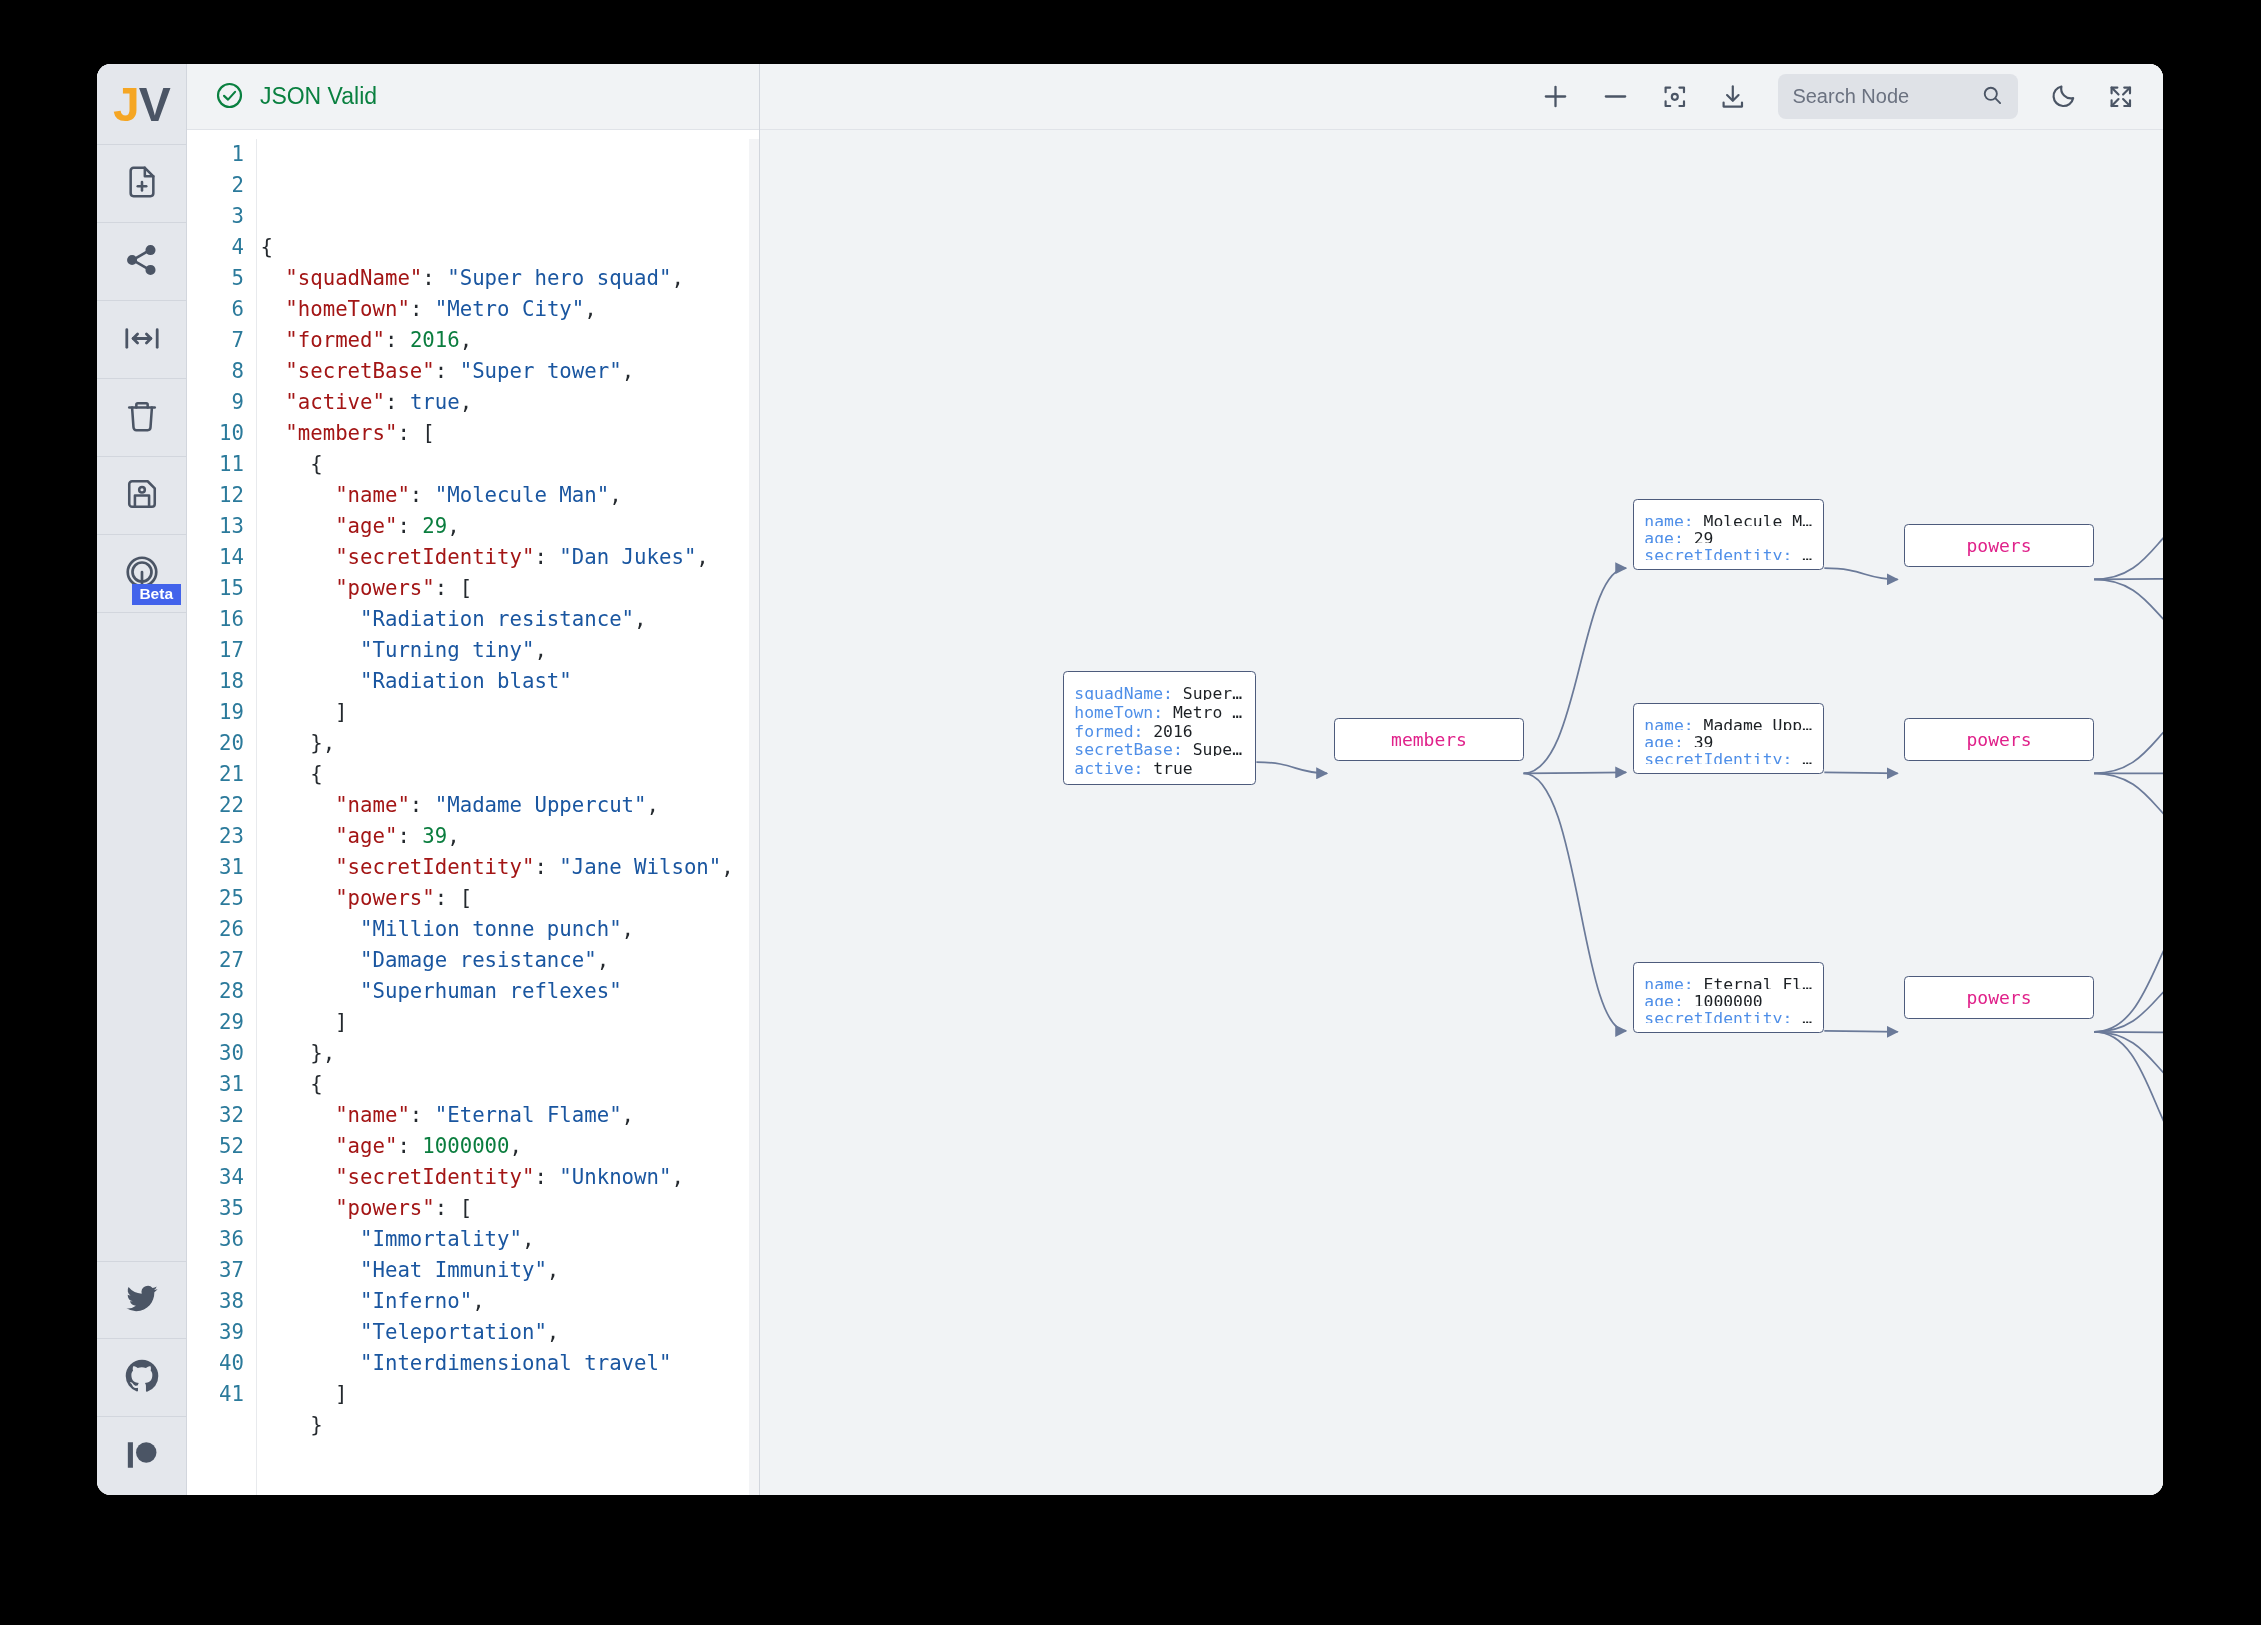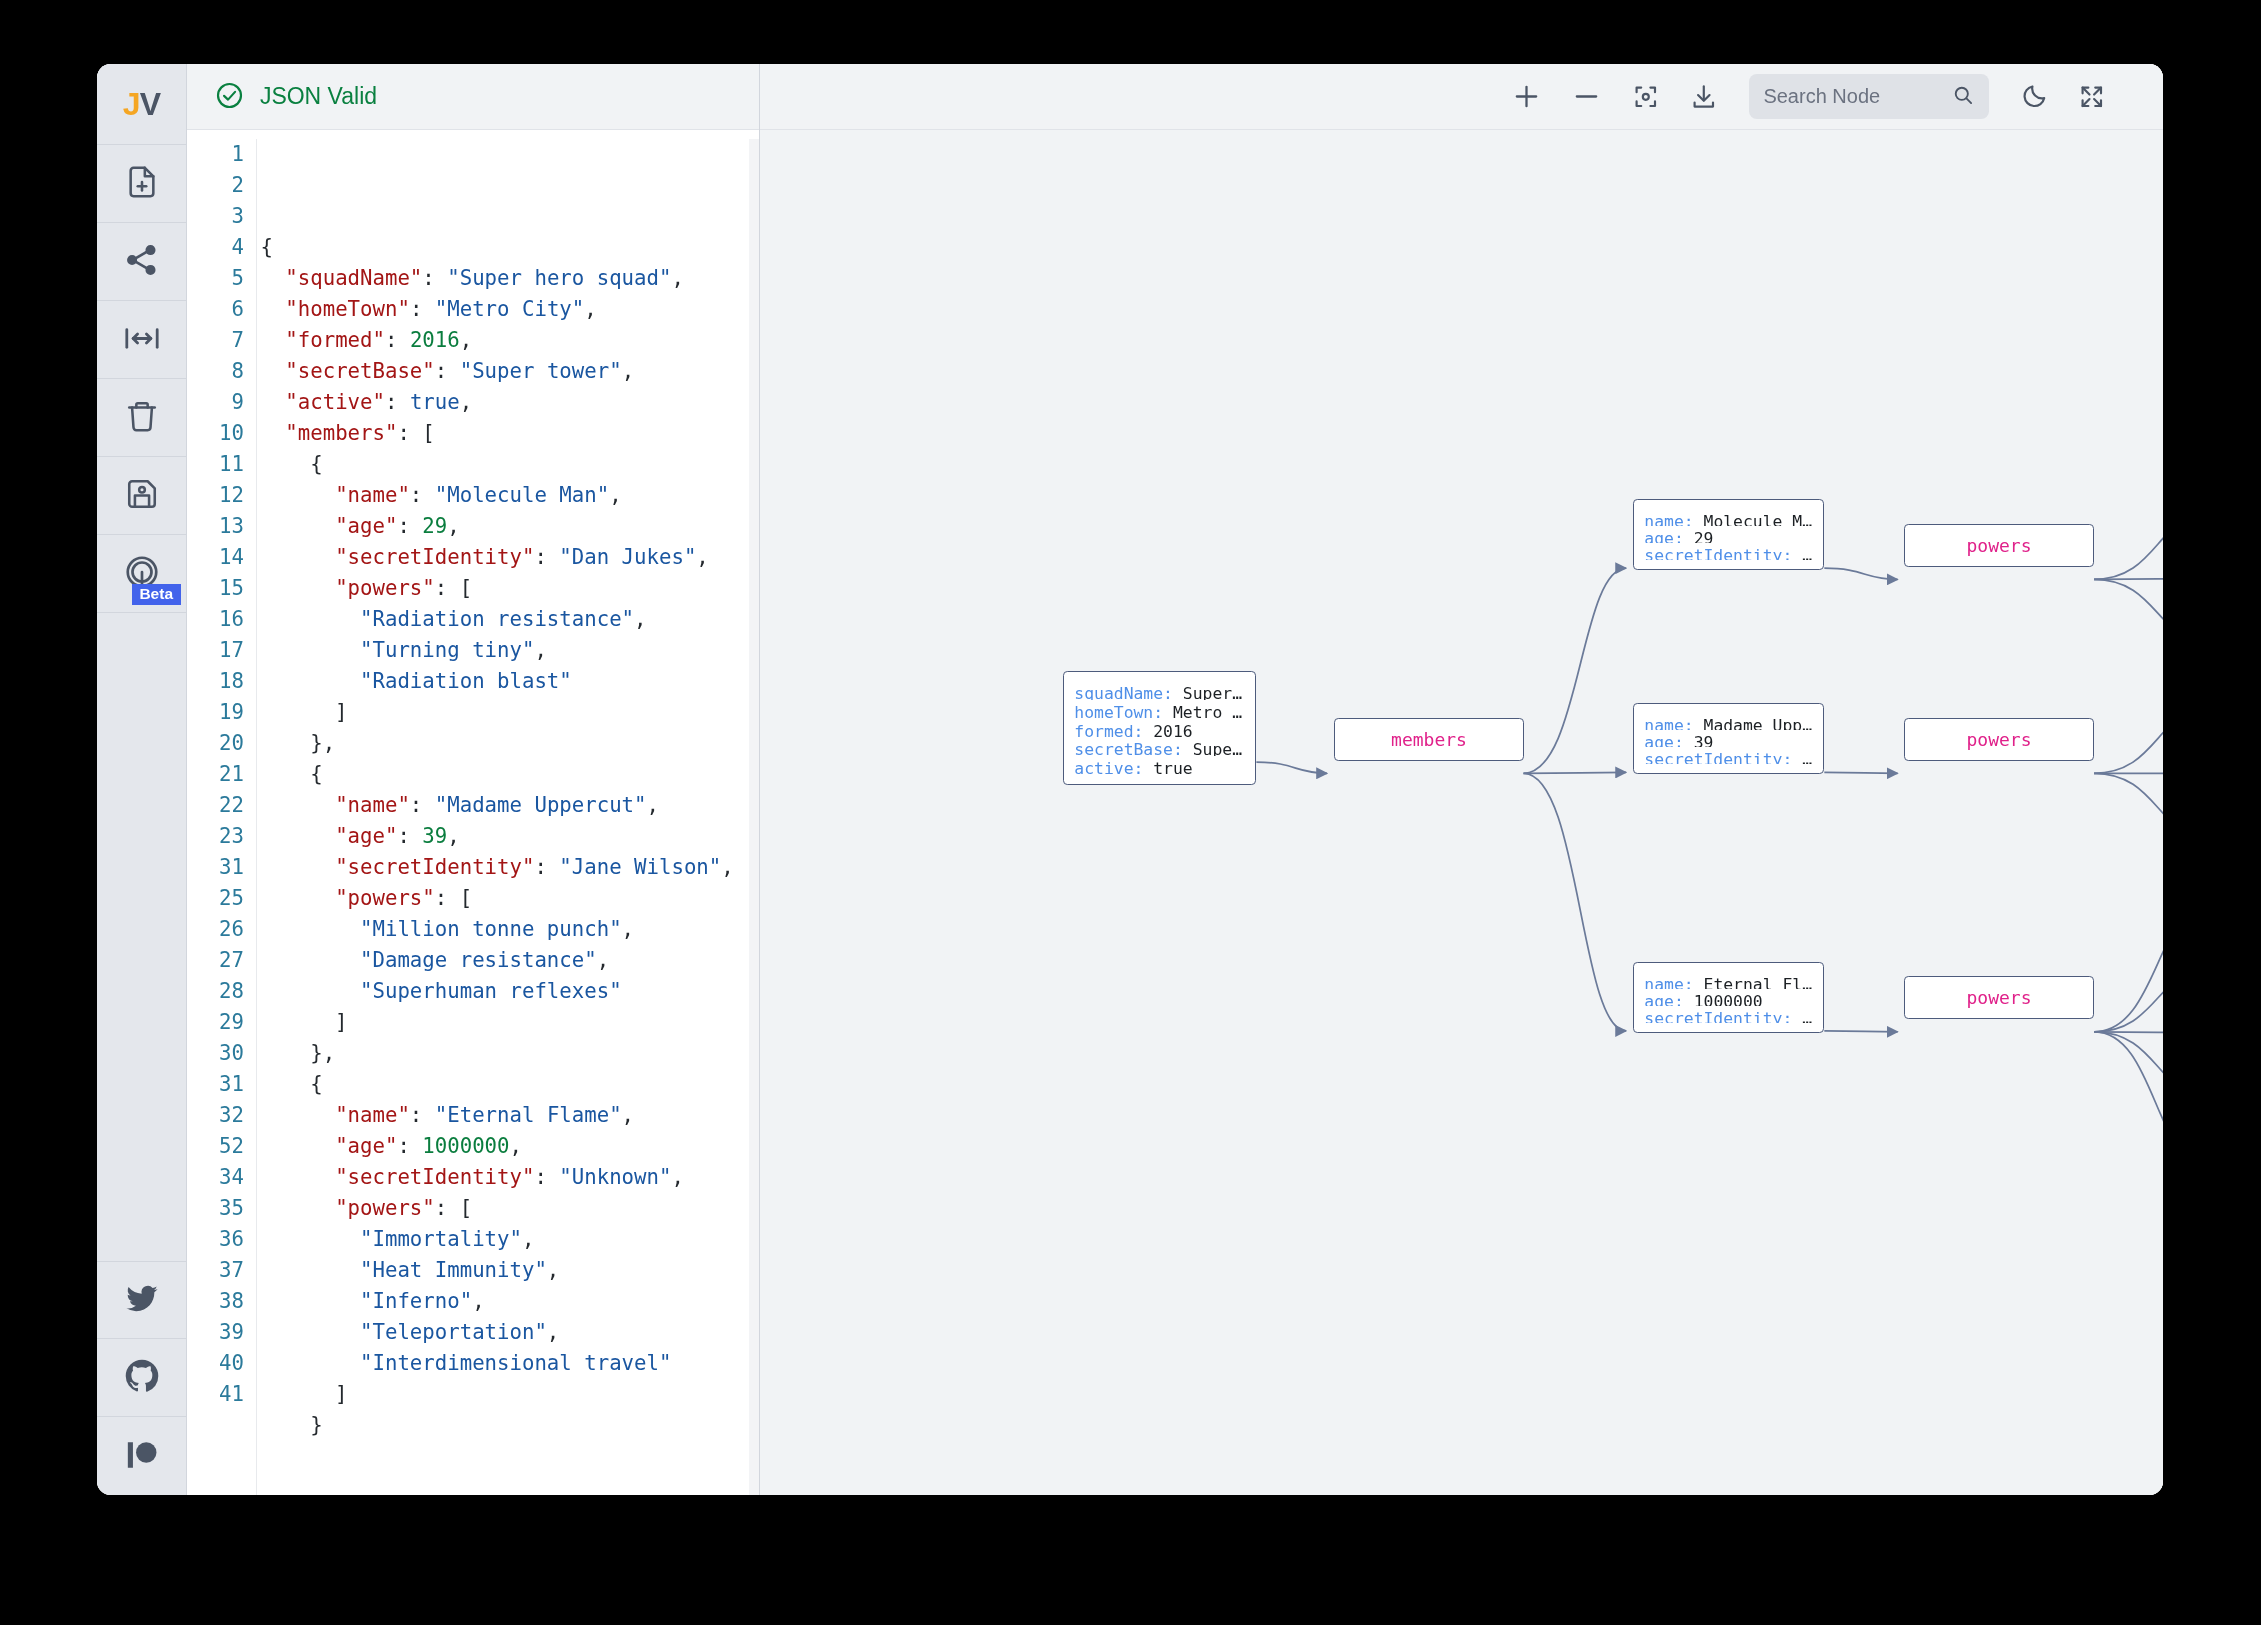--- a/index.html
+++ b/index.html
@@ -73,21 +73,21 @@
     display: flex;
     align-items: center;
     justify-content: center;
     border-bottom: 0.9px solid #d2d6dd;
     position: relative;
     color: #4b5565;
   }
   .rail-cell.logo { height: 81px; }
   .rail-logo {
     font-family: "Liberation Sans", sans-serif;
-    font-size: 32px;
+    font-size: 48px;
     font-weight: 700;
     letter-spacing: -0.9px;
   }
   .rail-logo .j { color: #f5a623; }
   .rail-logo .v { color: #4b5565; }
   .rail-spacer { flex: 1; }
   .beta-badge {
     position: absolute;
     right: 5.2px; bottom: 6.9px;
     background: #4263eb;
@@ -172,21 +172,21 @@
     min-width: 0;
     background: #f1f3f5;
   }
   .graph-toolbar {
     height: 66px;
     flex: 0 0 66px;
     display: flex;
     align-items: center;
     justify-content: flex-end;
     gap: 31px;
-    padding-right: 57px;
+    padding-right: 28px;
     background: #f1f3f5;
     border-bottom: 0.9px solid #e0e3e8;
     color: #4b5565;
   }
   .tb-btn { display: flex; align-items: center; justify-content: center; }
   .search-box {
     display: flex;
     align-items: center;
     background: #dfe2e7;
     border-radius: 7.8px;

